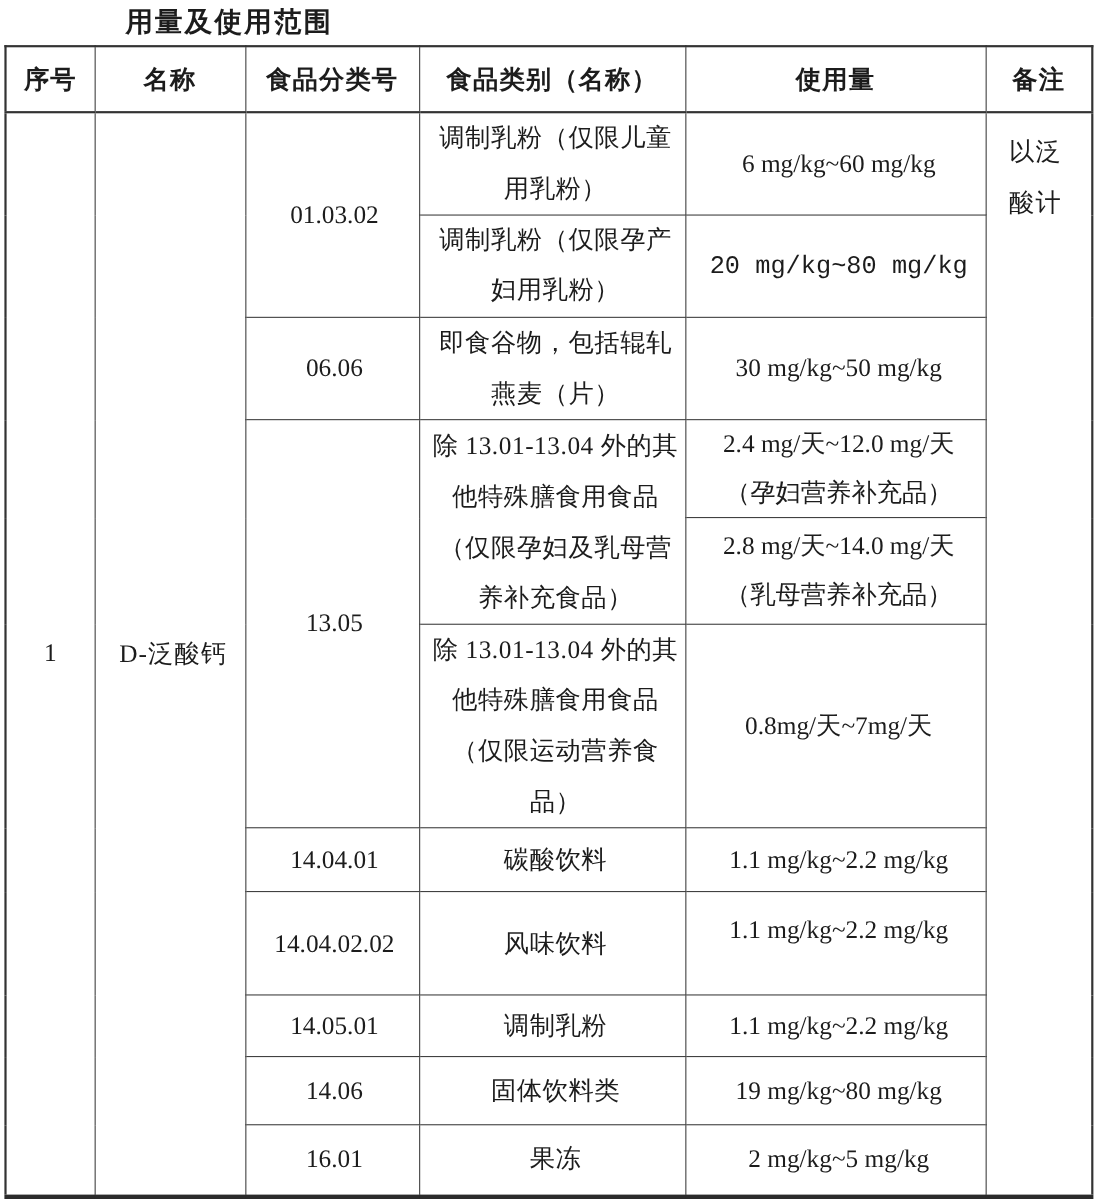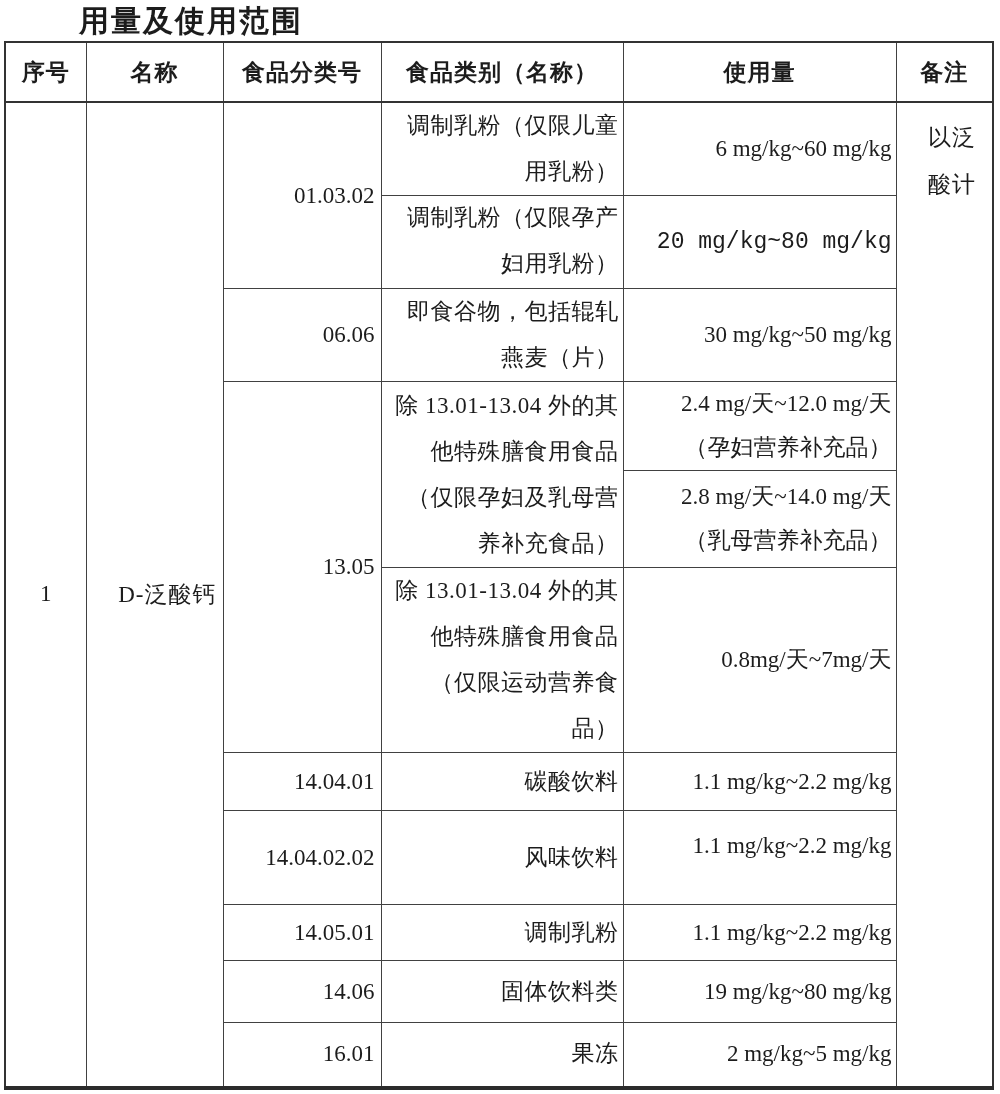--- a/index.html
+++ b/index.html
@@ -11,44 +11,44 @@
     color: #1c1c1c;
   }
   .page {
     width: 1000px;
     height: 1094px;
     position: relative;
     background: #ffffff;
   }
   .doc-title {
     margin: 0;
-    padding: 4px 0 0 79px;
+    padding: 4px 0 0 114px;
     height: 41px;
     box-sizing: border-box;
-    font-size: 30px;
+    font-size: 25px;
     font-weight: bold;
     letter-spacing: 2px;
     line-height: 34px;
   }
   table.usage-table {
     border-collapse: collapse;
     table-layout: fixed;
     width: 988px;
     margin-left: 4px;
     border: 2px solid #333333;
     border-bottom: 4px solid #2b2b2b;
   }
   th, td {
     border: 1px solid #414141;
     font-size: 23px;
     padding: 0 6px 0 10px;
     vertical-align: middle;
     overflow: hidden;
     box-sizing: border-box;
-    text-align: right;
+    text-align: center;
     font-weight: normal;
   }
   thead th {
     font-weight: bold;
     text-align: center;
     border-bottom: 2px solid #333333;
     letter-spacing: 1px;
     padding: 4px 2px;
   }
   tr.hr   { height: 60px; }

